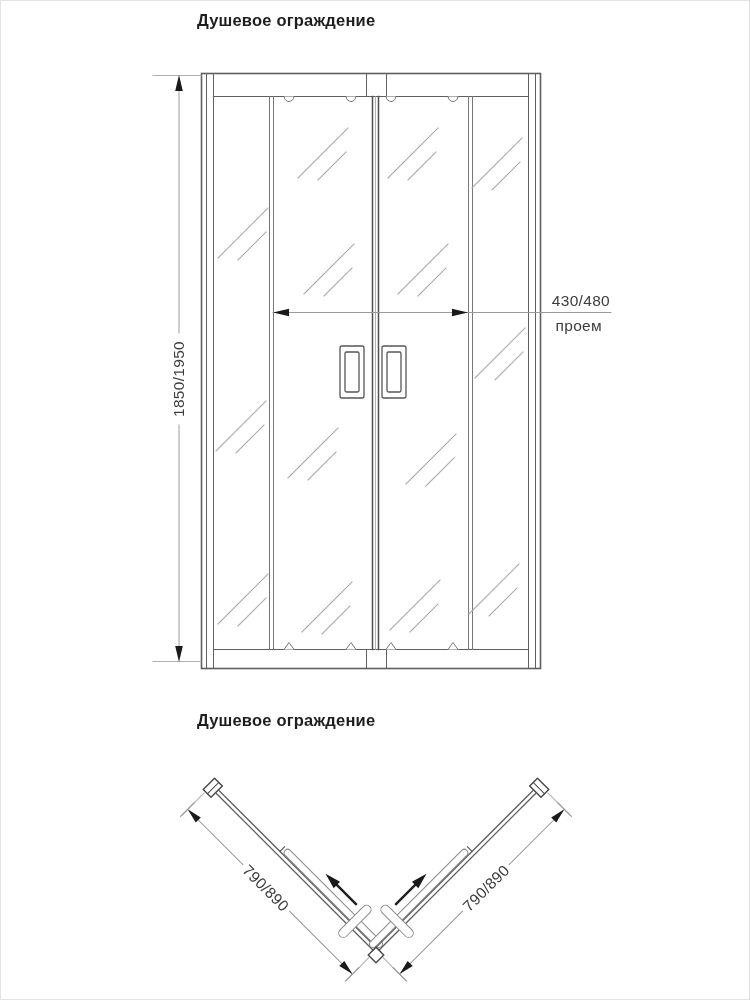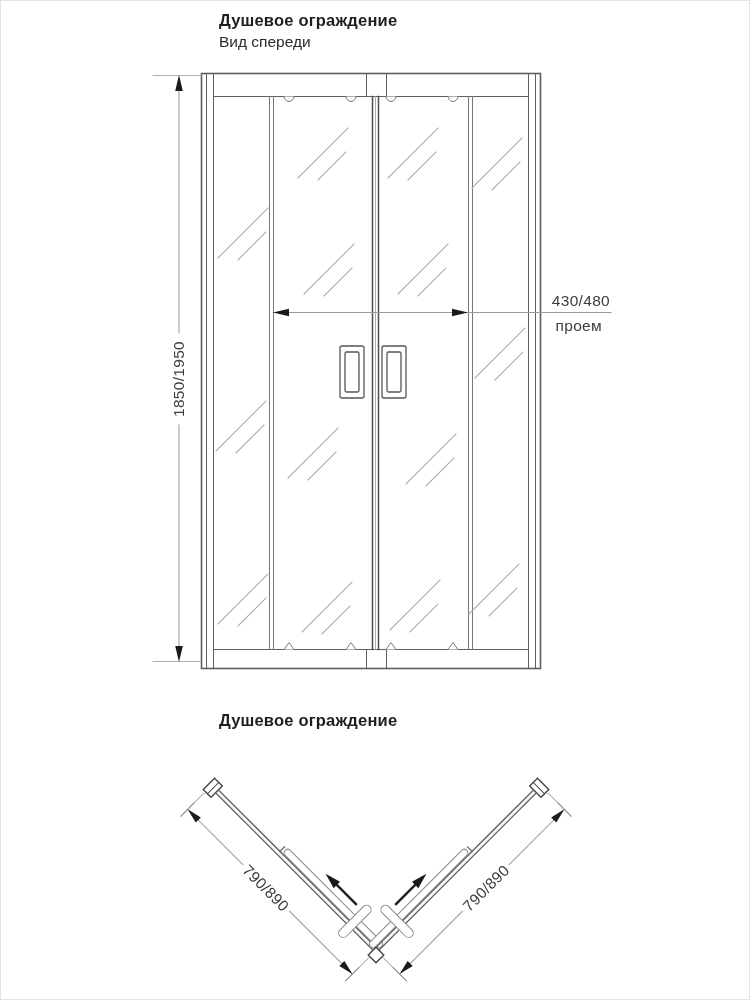--- a/index.html
+++ b/index.html
@@ -10,21 +10,21 @@
   }
   .page {
     position: relative;
     width: 750px;
     height: 1000px;
     background: #ffffff;
     border: 1px solid #e3e3e3;
     box-sizing: border-box;
     overflow: hidden;
   }
-  .view-header { position: absolute; left: 218px; color: #1e1e1e; }
+  .view-header { position: absolute; left: 196px; color: #1e1e1e; }
   .view-header .title {
     font-size: 16.5px;
     font-weight: bold;
     letter-spacing: 0.2px;
     line-height: 21px;
   }
   .view-header .subtitle {
     font-size: 15.5px;
     font-weight: normal;
     color: #2b2b2b;
@@ -39,21 +39,20 @@
   }
   .dim-text { font-size: 15.5px; letter-spacing: 0.3px; }
 </style>
 </head>
 <body>
 
 <div class="page">
 
   <div class="view-header" id="front-header">
     <div class="title">Душевое ограждение</div>
-    <div class="subtitle">Вид спереди</div>
   </div>
 
   <div class="view-header" id="top-header">
     <div class="title">Душевое ограждение</div>
   </div>
 
   <svg class="drawing" width="750" height="1000" viewBox="0 0 750 1000">
 
     <g fill="none" stroke-linecap="square">
 

